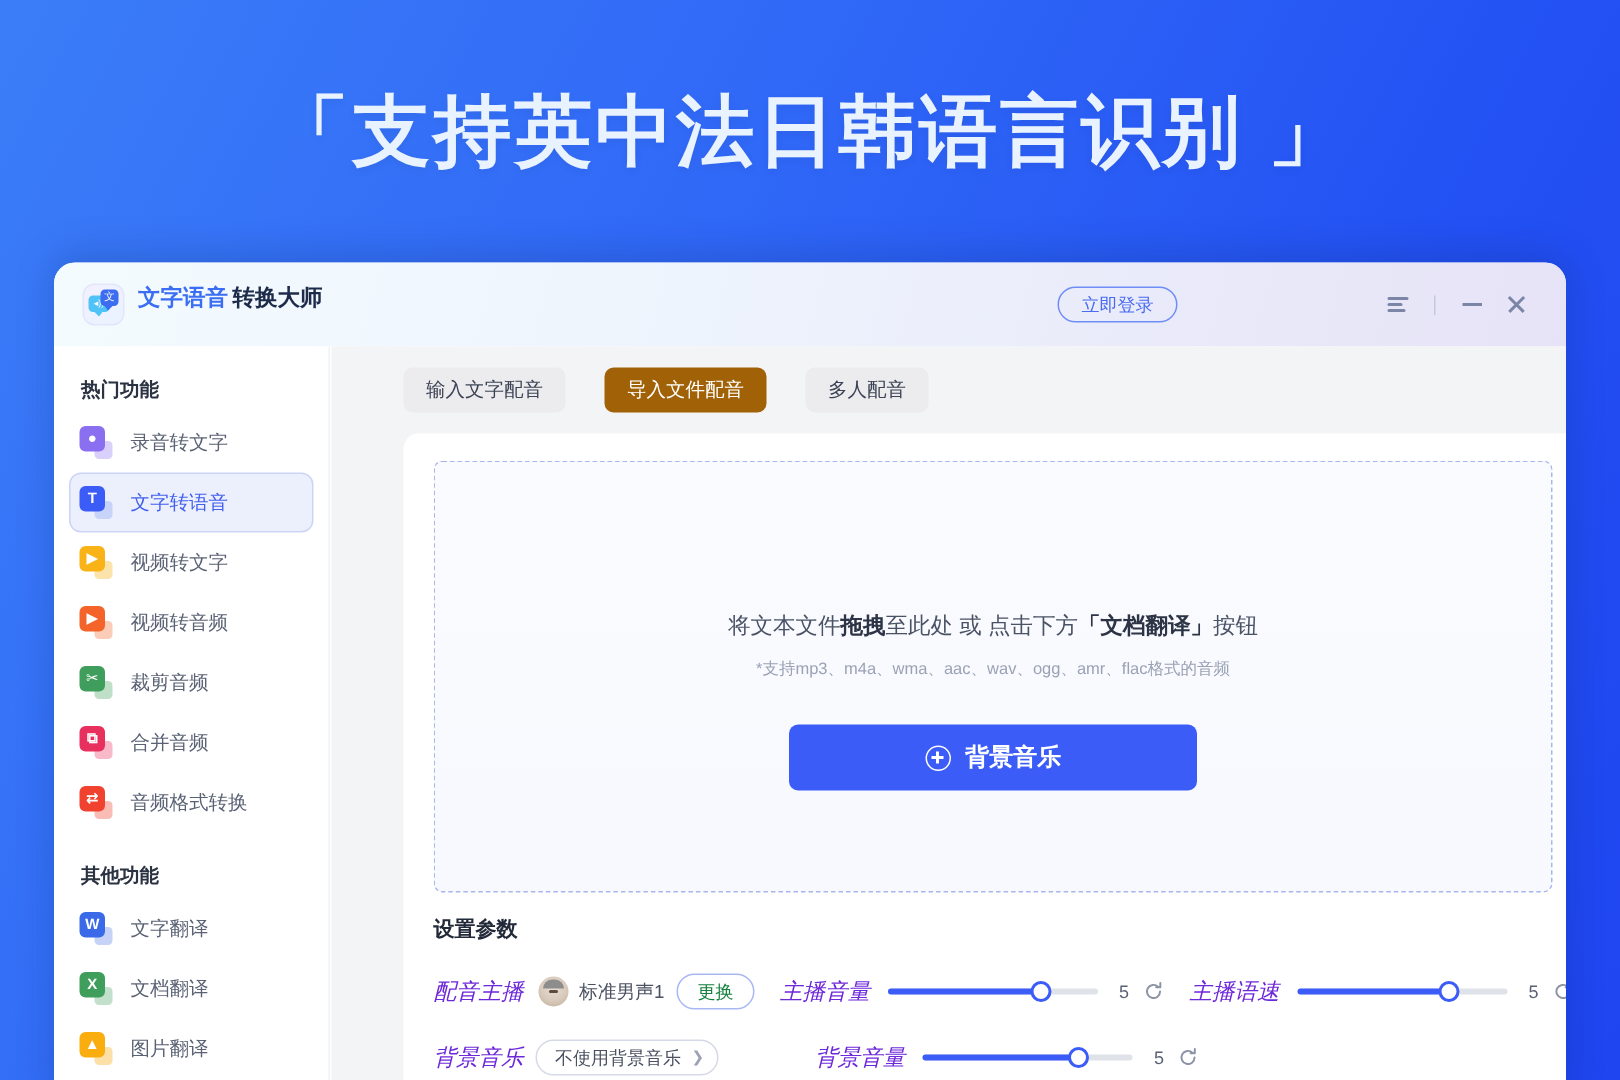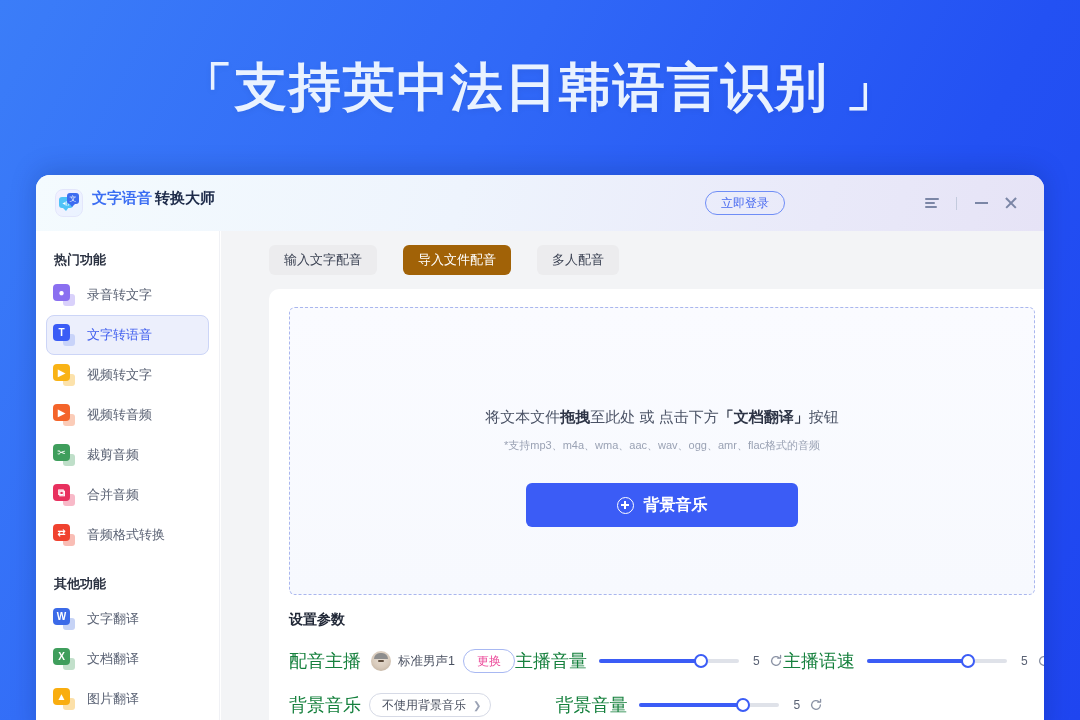--- a/index.html
+++ b/index.html
@@ -163,38 +163,38 @@
   .plus-circle:before,.plus-circle:after{
     content:""; position:absolute; background:#fff;
   }
   .plus-circle:before{ left:3.5px; top:6.8px; width:8px; height:1.6px; }
   .plus-circle:after{ left:6.8px; top:3.5px; width:1.6px; height:8px; }
 
   
   .settings{ position:absolute; left:20px; top:322px; width:760px; }
   .set-title{ font-size:14px; font-weight:bold; color:#222938; }
   .set-row{ display:flex; align-items:center; margin-top:20px; }
-  .set-lbl{ font-size:18px; color:#15803d; white-space:nowrap; }
+  .set-lbl{ font-size:15px; color:#6d28d9; white-space:nowrap;font-style:italic; }
   .avatar{
     width:20px; height:20px; border-radius:50%; margin-left:10px; flex:none;
     background:radial-gradient(circle at 50% 38%,#e8ded3 0%,#d8cabb 55%,#b9a895 100%);
     position:relative; overflow:hidden;
   }
   .avatar:before{
     content:""; position:absolute; left:3px; top:2px; width:14px; height:6px;
     background:#8d8d8d; border-radius:7px 7px 0 0;
   }
   .avatar:after{
     content:""; position:absolute; left:7px; top:9px; width:6px; height:2px;
     background:#5c4a3a; border-radius:1px;
   }
   .voice-name{ font-size:12.5px; color:#4a5161; margin-left:7px; white-space:nowrap; }
   .pill-btn{
     margin-left:8px; height:24px; padding:0 13px; border-radius:12px;
-    border:1px solid #a8b8f2; background:#fff; color:#ec4899; font-size:12px;
+    border:1px solid #a8b8f2; background:#fff; color:#15803d; font-size:12px;
     cursor:pointer; display:flex; align-items:center; font-family:inherit;
     white-space:nowrap;
   }
   .pill-select{
     margin-left:8px; height:24px; padding:0 9px 0 12px; border-radius:12px;
     border:1px solid #d6dae6; background:#fff; color:#4a5161; font-size:12px;
     cursor:pointer; display:flex; align-items:center; gap:7px;
     font-family:inherit; white-space:nowrap;
   }
   .chev{ color:#9aa2b4; font-size:10px; }

